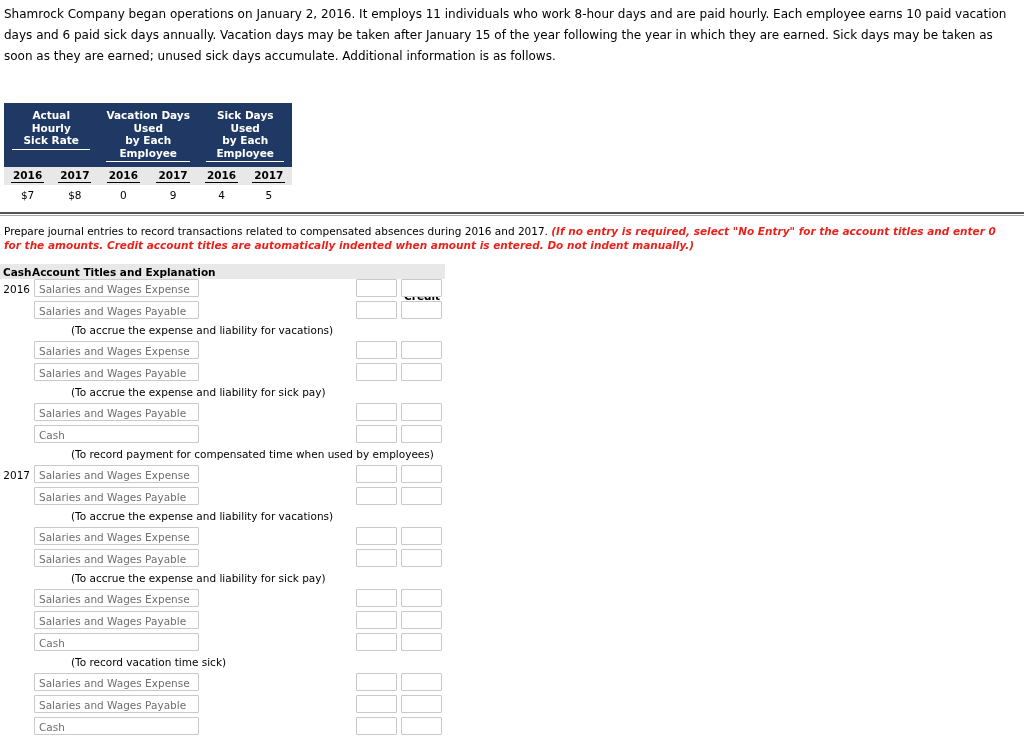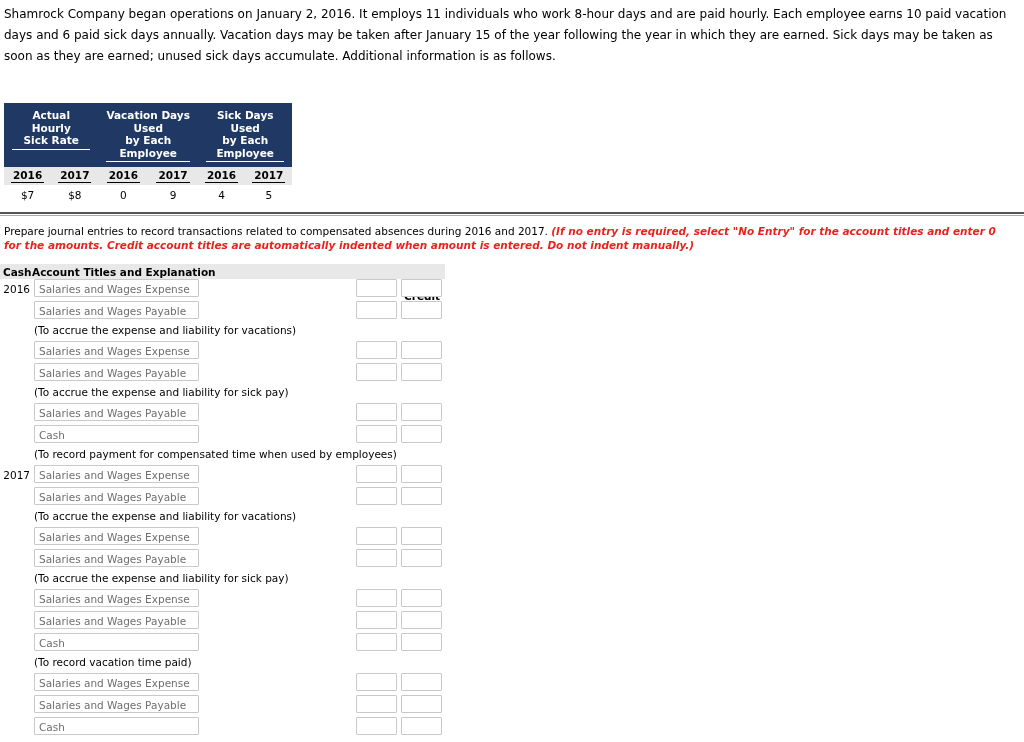--- a/index.html
+++ b/index.html
@@ -105,21 +105,21 @@
   }
   .jhead .h-date  { position: absolute; left: 3px;   top: 2px; }
   .jhead .h-acct  { position: absolute; left: 32px;  top: 2px; }
   .jhead .h-debit { position: absolute; left: 359px; top: 18px; }
   .jhead .h-credit{ position: absolute; left: 404px; top: 2px; margin-top: 24px; }
 
   .jrow {
     position: relative;
     height: 22px;
   }
-  .jrow.memo { height: 18px; }
+  .jrow.memo { height: 18px; margin-left: 37px; }
 
   .yearlbl {
     position: absolute;
     left: 0px;
     top: 4px;
     width: 30px;
     text-align: right;
     font-size: 10.5px;
   }
   .acct-select {
@@ -313,21 +313,21 @@
           <div class="acct-select">Salaries and Wages Payable</div>
           <div class="amt-box amt-debit"></div>
           <div class="amt-box amt-credit"></div>
         </div>
         <div class="jrow">
           <div class="acct-select">Cash</div>
           <div class="amt-box amt-debit"></div>
           <div class="amt-box amt-credit"></div>
         </div>
         <div class="jrow memo">
-          <div class="memo-text">(To record vacation time paid)</div>
+          <div class="memo-text">(To record vacation time sick)</div>
         </div>
         <div class="jrow">
           <div class="acct-select">Salaries and Wages Expense</div>
           <div class="amt-box amt-debit"></div>
           <div class="amt-box amt-credit"></div>
         </div>
         <div class="jrow">
           <div class="acct-select">Salaries and Wages Payable</div>
           <div class="amt-box amt-debit"></div>
           <div class="amt-box amt-credit"></div>

